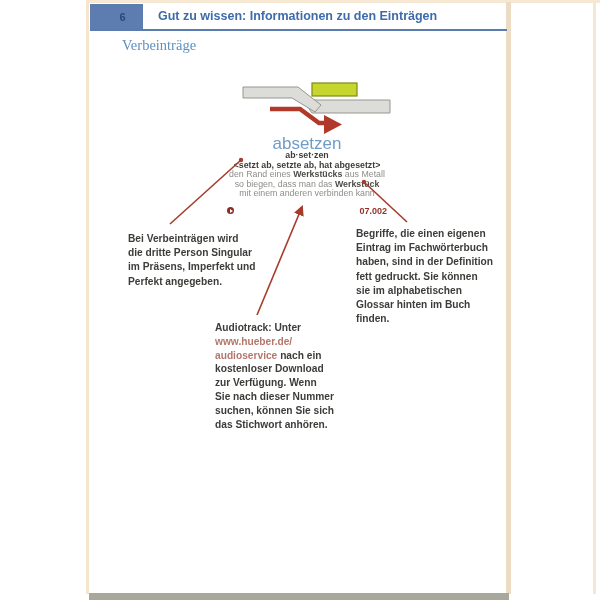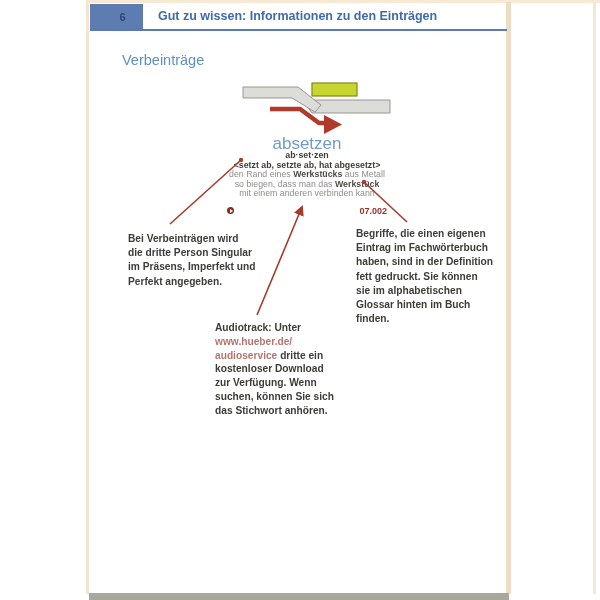--- a/index.html
+++ b/index.html
@@ -13,21 +13,21 @@
   .edge-far-right{position:absolute;left:593px;top:2px;width:3px;height:592px;background:#f4e7d4;}
   .page-shadow{position:absolute;left:89px;top:593px;width:420px;height:7px;background:#a9a89d;}
 
   
   .chapter-box{position:absolute;left:90px;top:4px;width:53px;height:25px;background:#5d7db1;
                display:flex;align-items:center;justify-content:center;}
   .chapter-num{font-size:11px;font-weight:bold;color:#2a4878;padding-left:12px;}
   .header-rule{position:absolute;left:90px;top:29px;width:417px;height:2px;background:#5a7bae;}
   .chapter-title{position:absolute;left:158px;top:9px;font-size:12.5px;font-weight:bold;color:#3e6cab;}
 
-  .section-title{position:absolute;left:122px;top:52px;font-size:14.5px;color:#6090bf;}
+  .section-title{position:absolute;left:122px;top:37px;font-size:14.5px;color:#6090bf;font-family:Liberation Serif, serif;}
 
   
   .illu{position:absolute;left:240px;top:78px;}
   .connectors{position:absolute;left:0;top:0;width:600px;height:600px;pointer-events:none;}
 
   
   .entry{position:absolute;left:227px;top:136px;width:160px;text-align:center;}
   .headword{font-size:17px;line-height:15px;color:#6f9cc8;}
   .syllables{font-size:8.8px;line-height:9.6px;font-weight:bold;color:#3e3d3a;}
   .conjugation{font-size:8.8px;line-height:9.6px;font-weight:bold;color:#3e3d3a;}
@@ -115,20 +115,21 @@
     <div>haben, sind in der Definition</div>
     <div>fett gedruckt. Sie können</div>
     <div>sie im alphabetischen</div>
     <div>Glossar hinten im Buch</div>
     <div>finden.</div>
   </div>
 
   <div class="note note-audio">
     <div>Audiotrack: Unter</div>
     <div class="link">www.hueber.de/</div>
-    <div><span class="link">audioservice</span><span> dritte ein</span></div>
+    <div><span class="link">audioservice</span><span> nach ein</span></div>
     <div>kostenloser Download</div>
     <div>zur Verfügung. Wenn</div>
+    <div>Sie nach dieser Nummer</div>
     <div>suchen, können Sie sich</div>
     <div>das Stichwort anhören.</div>
   </div>
 
 </div>
 
 </body></html>

